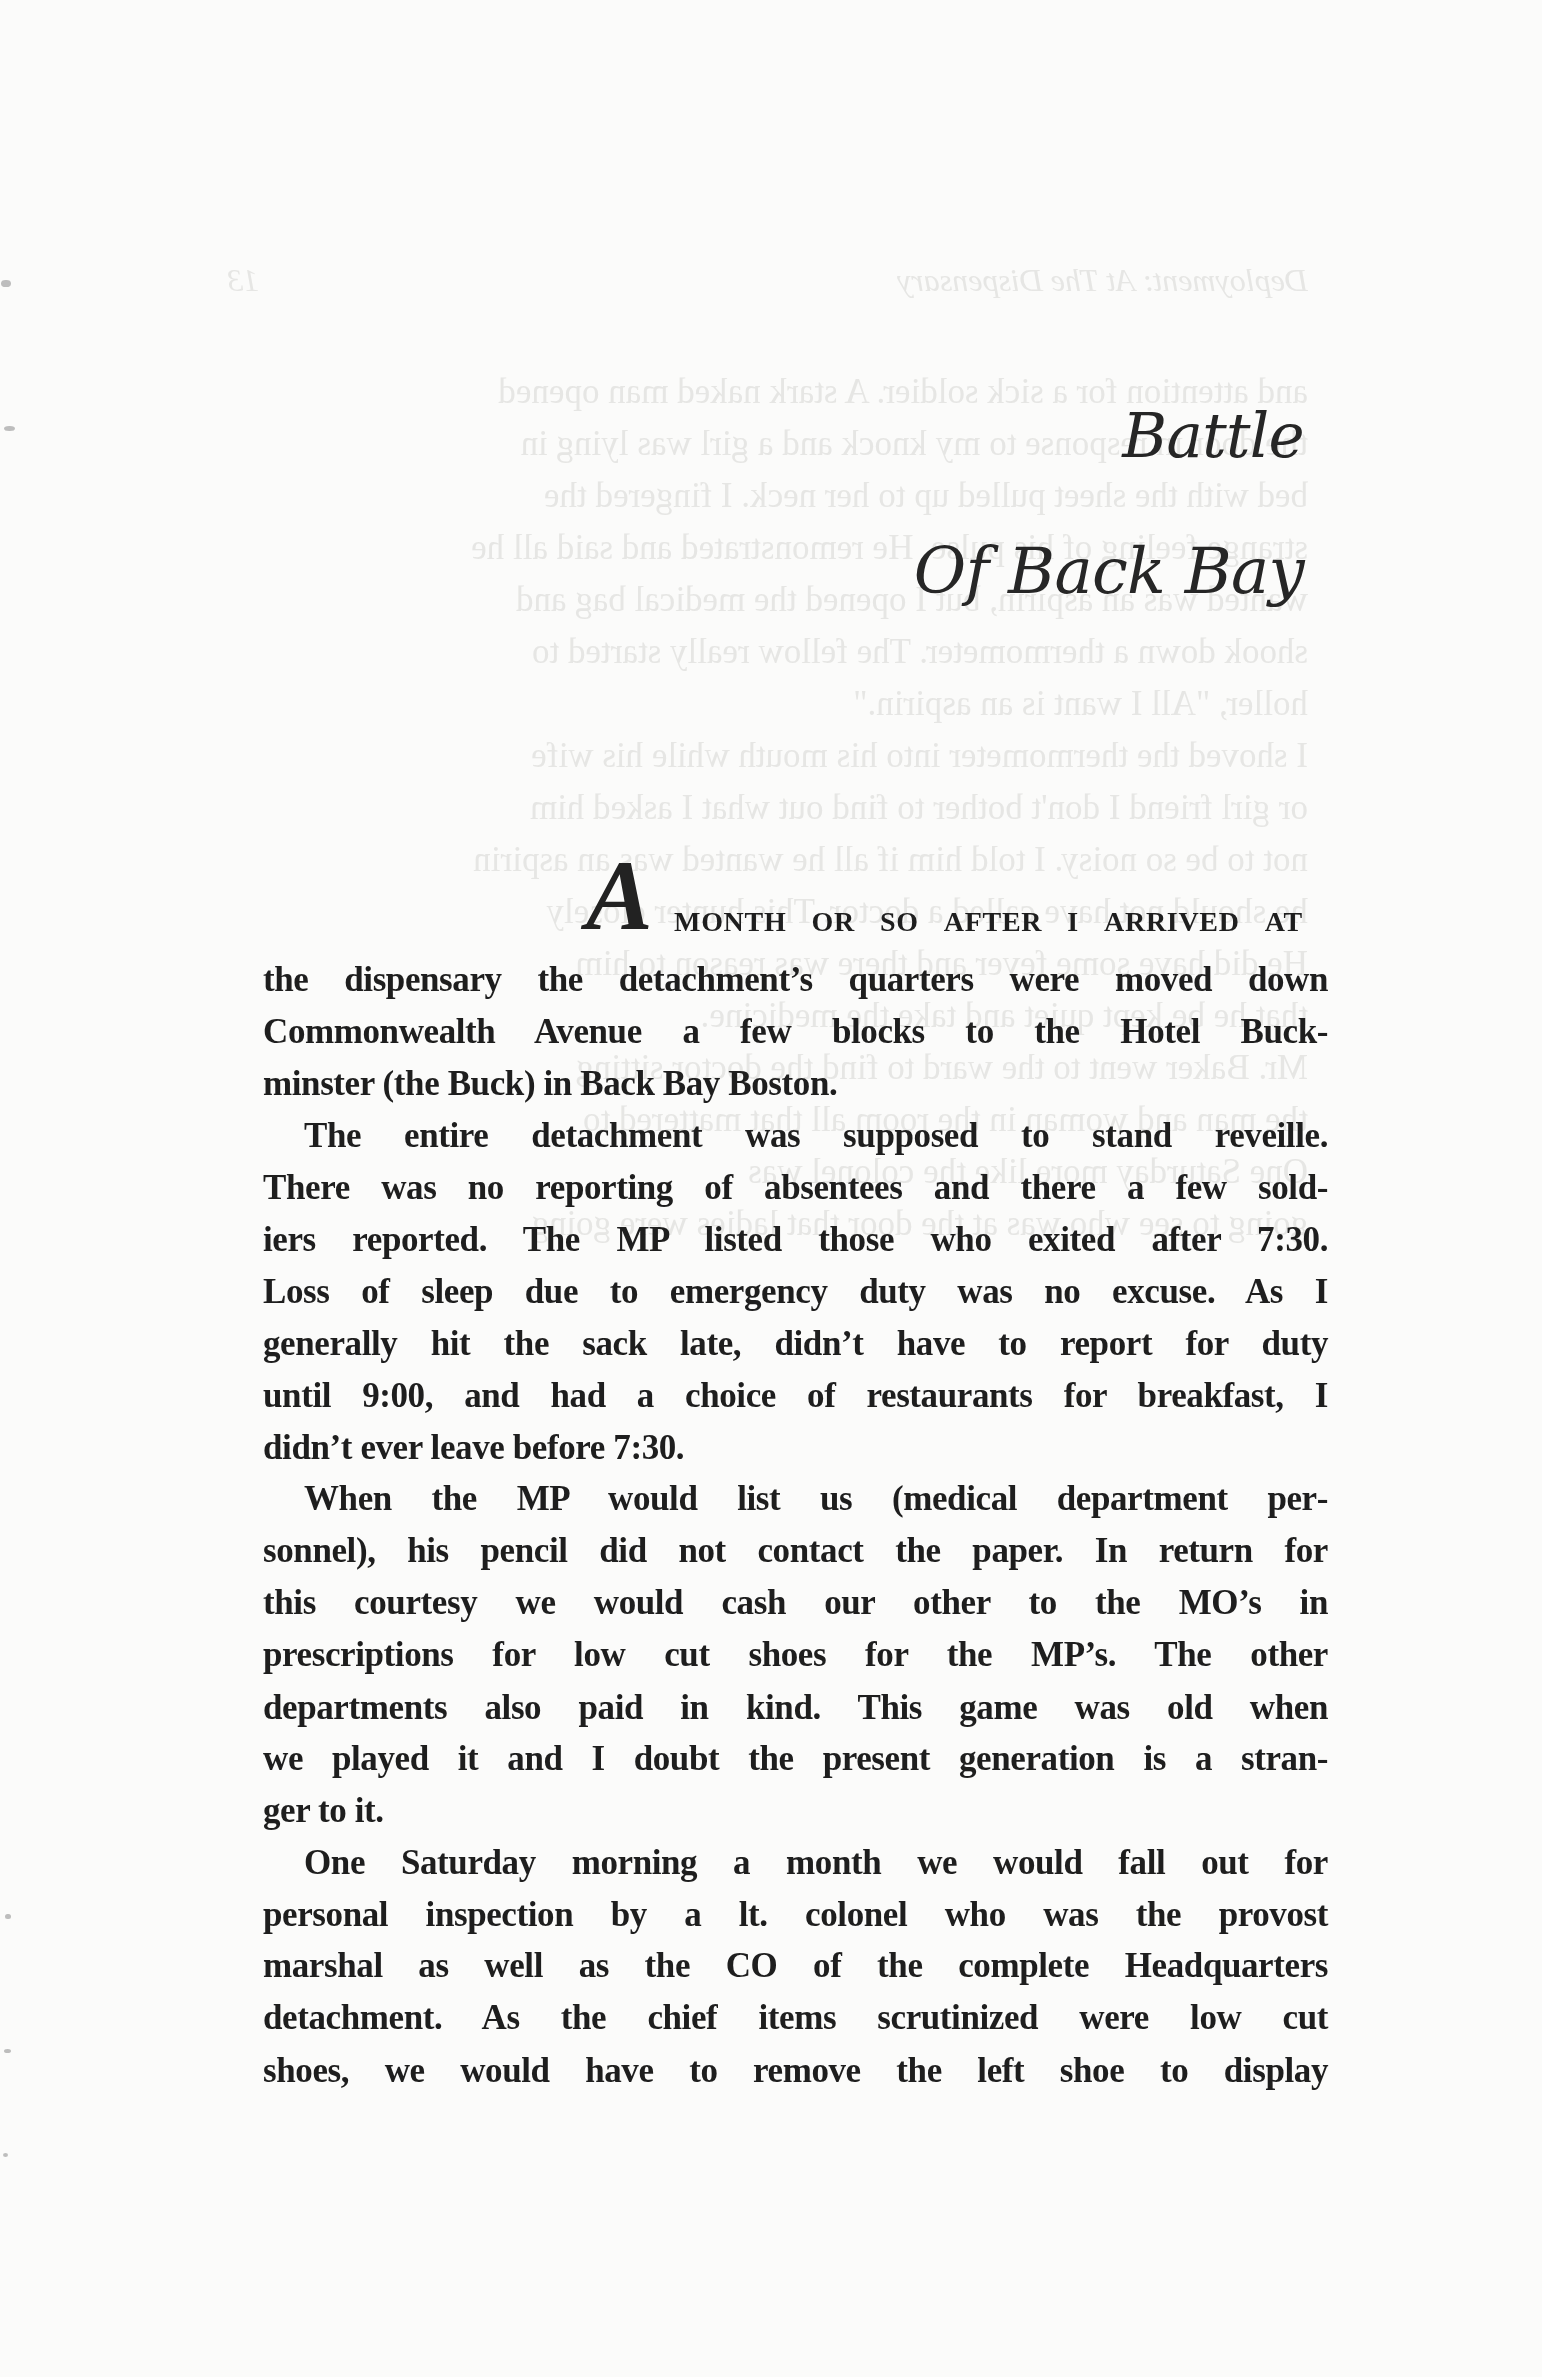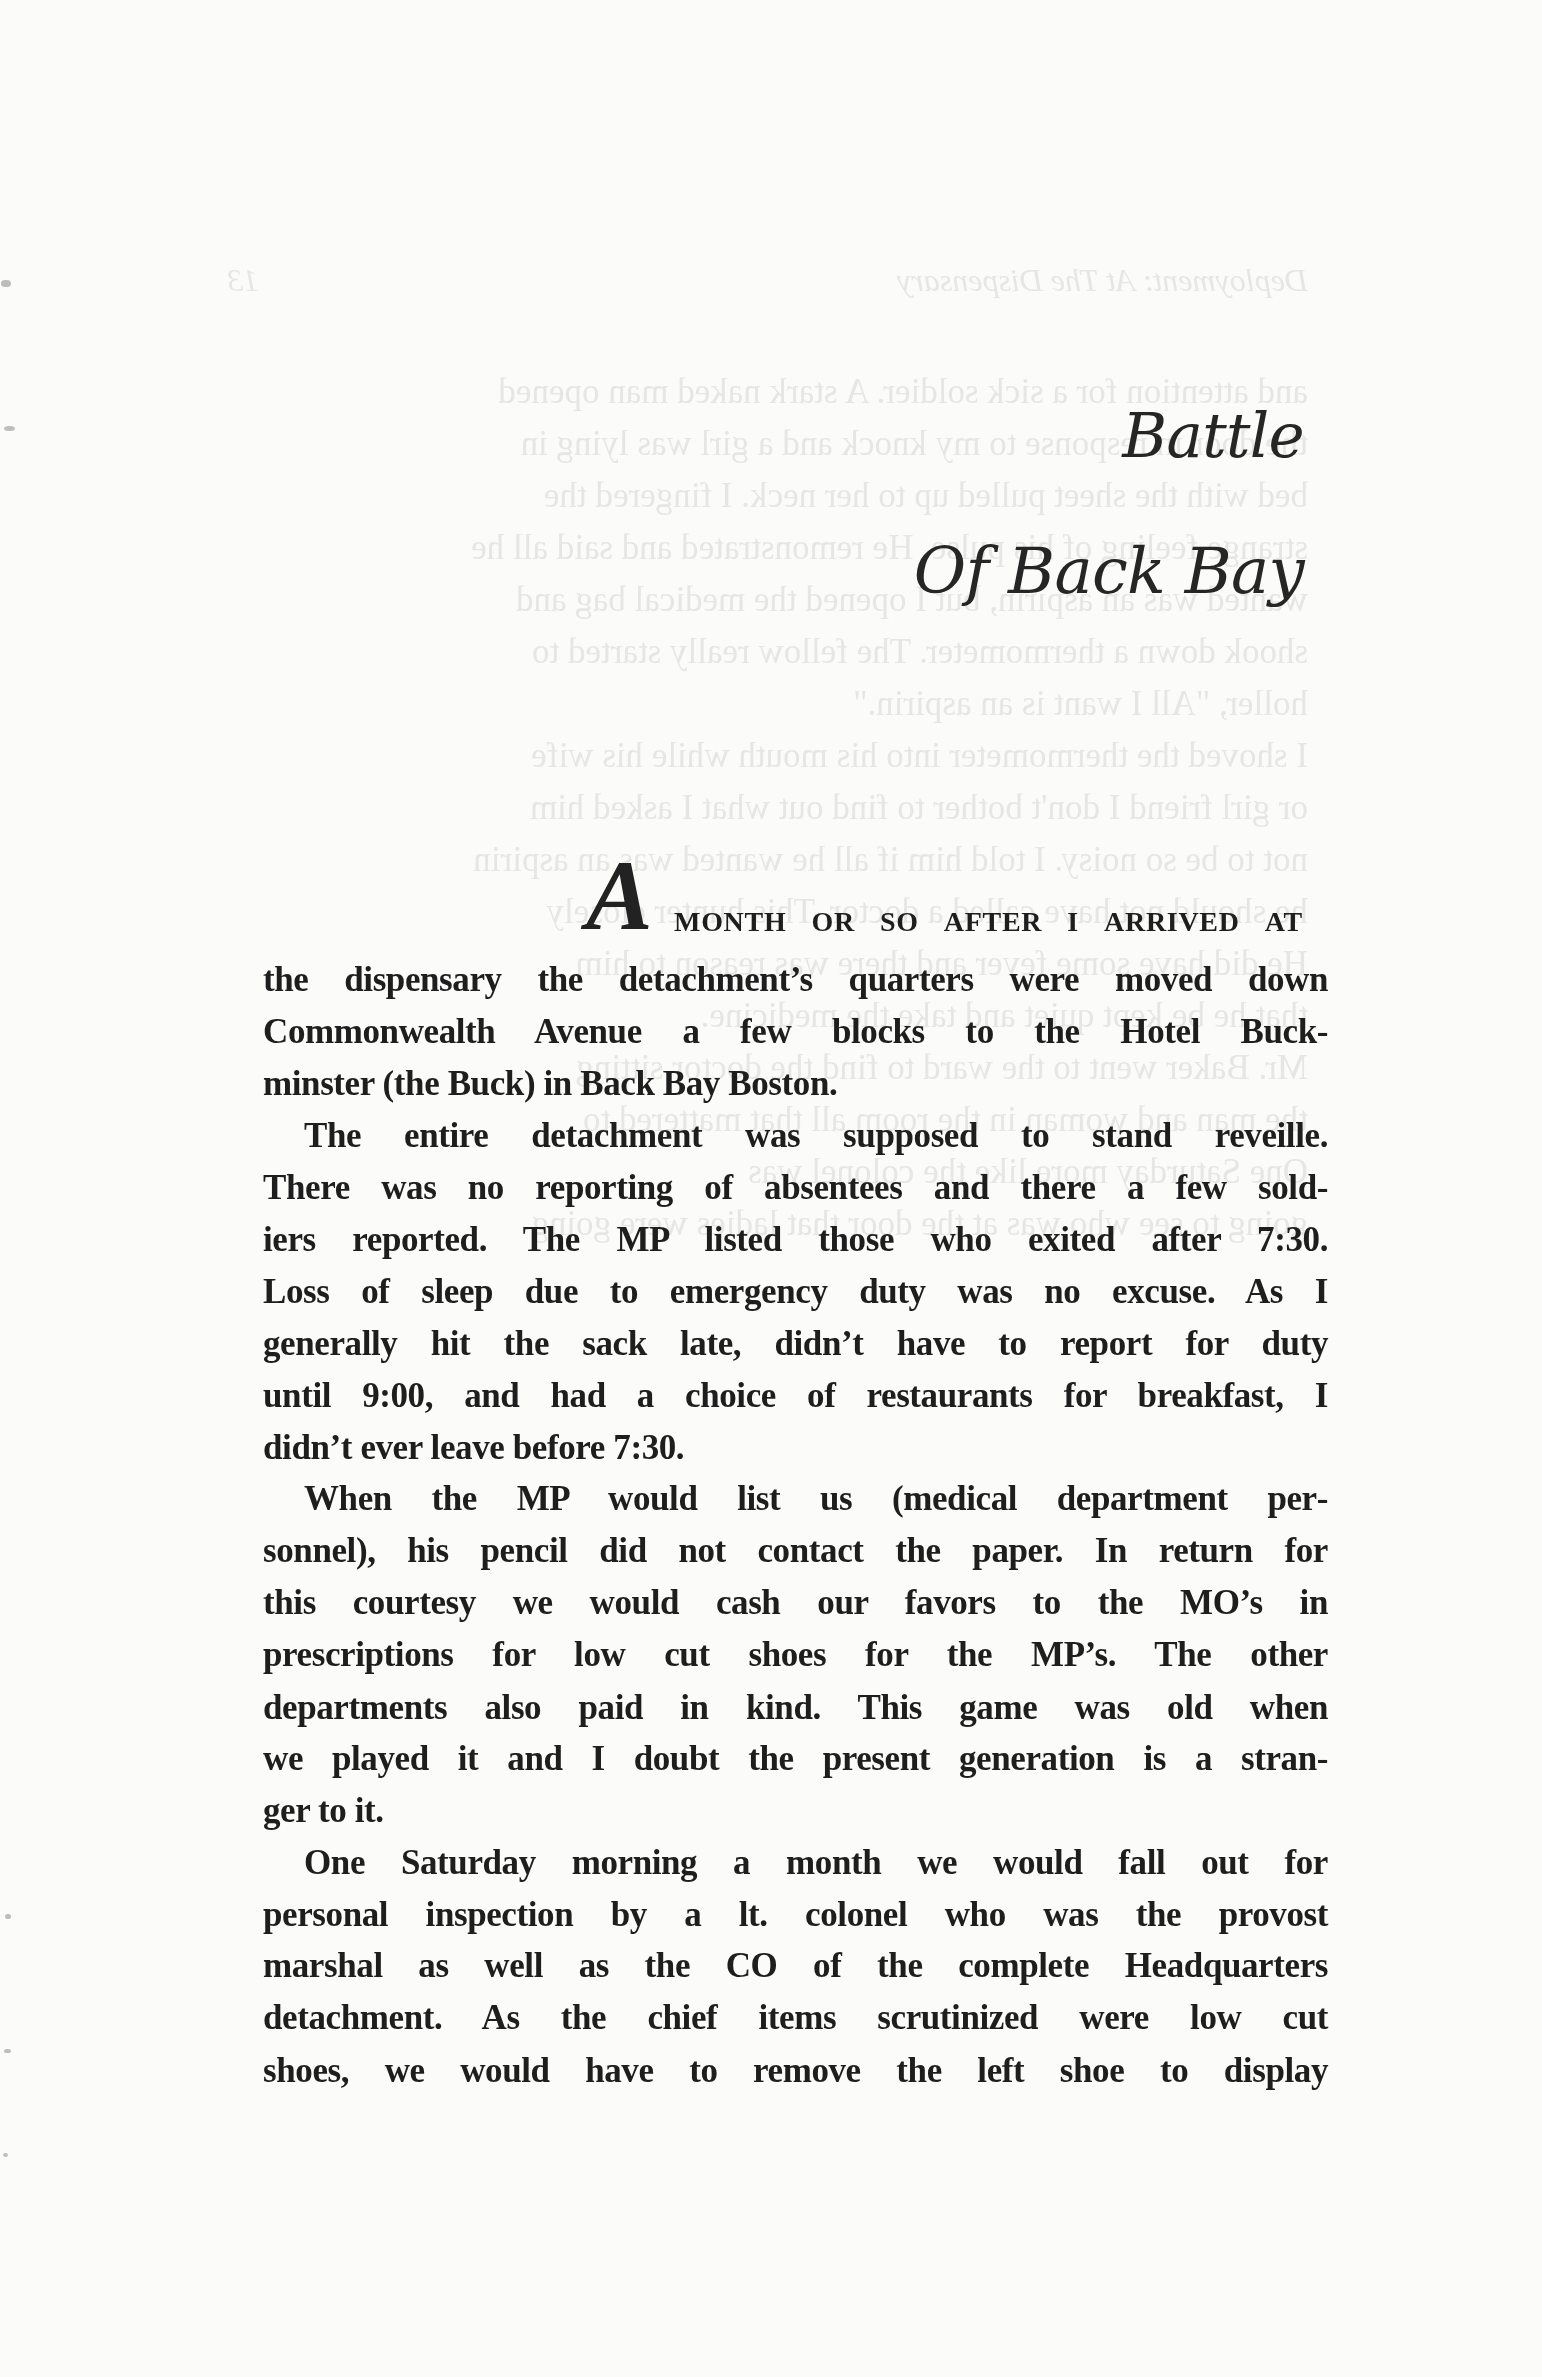--- a/index.html
+++ b/index.html
@@ -99,21 +99,21 @@
     <div class="ln last" style="top:1058px">minster (the Buck) in Back Bay Boston.</div>
     <div class="ln indent" style="top:1110px">The entire detachment was supposed to stand reveille.</div>
     <div class="ln" style="top:1162px">There was no reporting of absentees and there a few sold‐</div>
     <div class="ln" style="top:1214px">iers reported. The MP listed those who exited after 7:30.</div>
     <div class="ln" style="top:1266px">Loss of sleep due to emergency duty was no excuse. As I</div>
     <div class="ln" style="top:1318px">generally hit the sack late, didn’t have to report for duty</div>
     <div class="ln" style="top:1370px">until 9:00, and had a choice of restaurants for breakfast, I</div>
     <div class="ln last" style="top:1422px">didn’t ever leave before 7:30.</div>
     <div class="ln indent" style="top:1473px">When the MP would list us (medical department per‐</div>
     <div class="ln" style="top:1525px">sonnel), his pencil did not contact the paper. In return for</div>
-    <div class="ln" style="top:1577px">this courtesy we would cash our favors to the MO’s in</div>
+    <div class="ln" style="top:1577px">this courtesy we would cash our other to the MO’s in</div>
     <div class="ln" style="top:1629px">prescriptions for low cut shoes for the MP’s. The other</div>
     <div class="ln" style="top:1682px">departments also paid in kind. This game was old when</div>
     <div class="ln" style="top:1733px">we played it and I doubt the present generation is a stran‐</div>
     <div class="ln last" style="top:1785px">ger to it.</div>
     <div class="ln indent" style="top:1837px">One Saturday morning a month we would fall out for</div>
     <div class="ln" style="top:1889px">personal inspection by a lt. colonel who was the provost</div>
     <div class="ln" style="top:1940px">marshal as well as the CO of the complete Headquarters</div>
     <div class="ln" style="top:1992px">detachment. As the chief items scrutinized were low cut</div>
     <div class="ln" style="top:2045px">shoes, we would have to remove the left shoe to display</div>
   </div>

